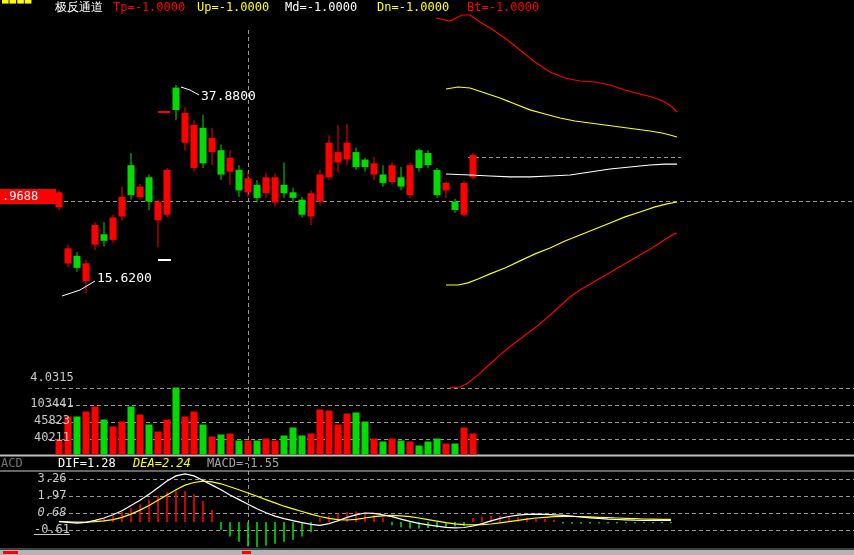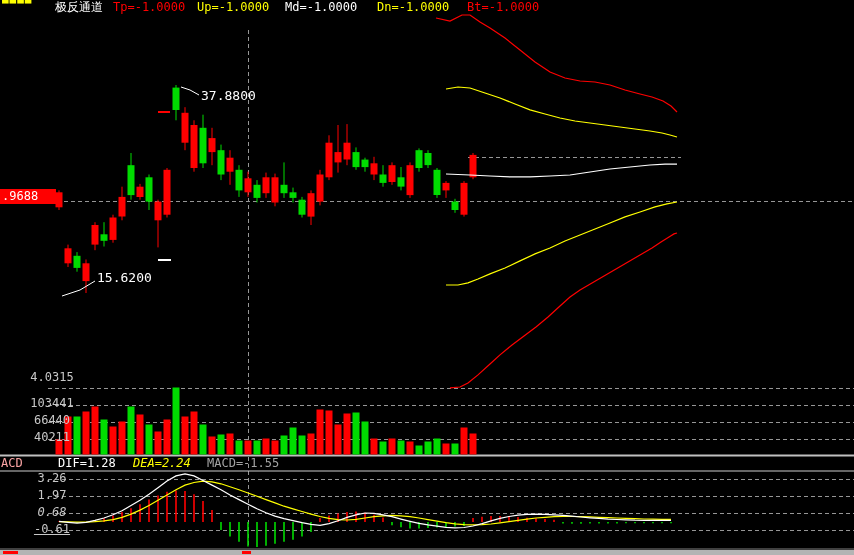--- a/index.html
+++ b/index.html
@@ -272,24 +272,24 @@
       <line x1="158" y1="112" x2="170" y2="112" stroke="#ff0000" stroke-width="2"></line>
       <line x1="158" y1="260" x2="171" y2="260" stroke="#ffffff" stroke-width="2"></line>
     </svg>
 
   <div class="tag">.9688</div>
   <div class="ann" style="left:201px;top:89px;">37.8800</div>
   <div class="ann" style="left:97px;top:271px;">15.6200</div>
   <div class="axis-lbl" style="top:371px;">4.0315</div>
 
   <div class="axis-lbl" style="top:397px;">103441</div>
-  <div class="axis-lbl" style="top:414px;">66440</div>
+  <div class="axis-lbl" style="top:414px;">45823</div>
   <div class="axis-lbl" style="top:431px;">40211</div>
 
-  <div class="macd-hdr" style="left:1px;color:#fca5a5;">ACD</div>
+  <div class="macd-hdr" style="left:1px;color:#737373;">ACD</div>
   <div class="macd-hdr" style="left:58px;color:#ffffff;">DIF=1.28</div>
   <div class="macd-hdr" style="left:133px;color:#ffff00;font-style:italic;">DEA=2.24</div>
   <div class="macd-hdr" style="left:207px;color:#a3a3a3;">MACD=-1.55</div>
 
   <div class="axis-lbl" style="top:472px;">3.26</div>
   <div class="axis-lbl" style="top:489px;">1.97</div>
   <div class="axis-lbl" style="top:506px;font-style:italic;">0.68</div>
   <div class="axis-lbl" style="top:523px;text-decoration:underline;">-0.61</div>
 
 

